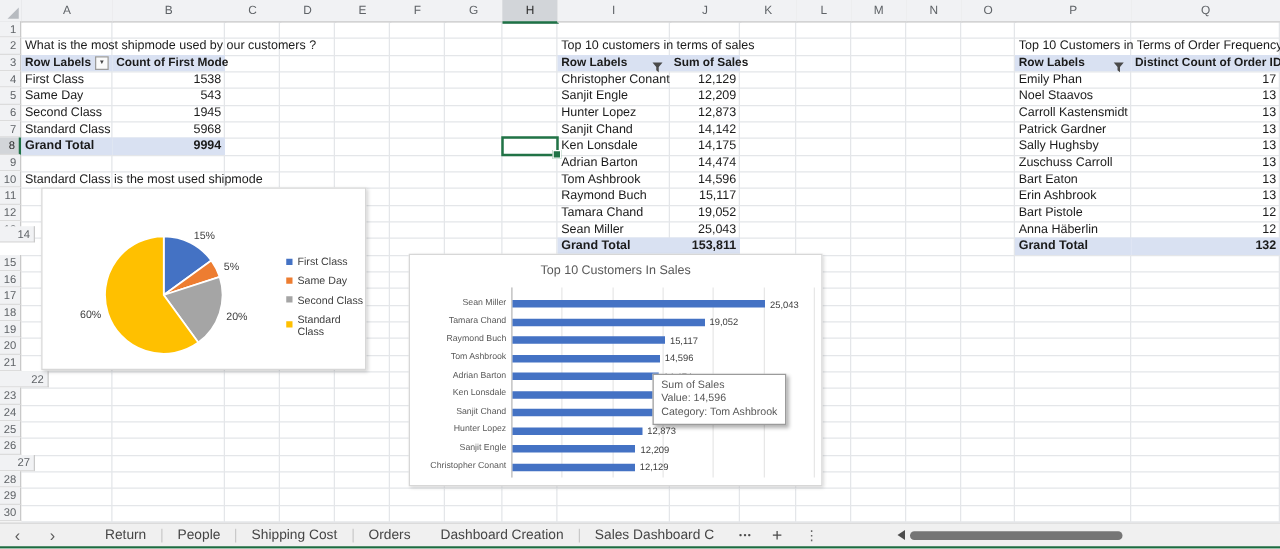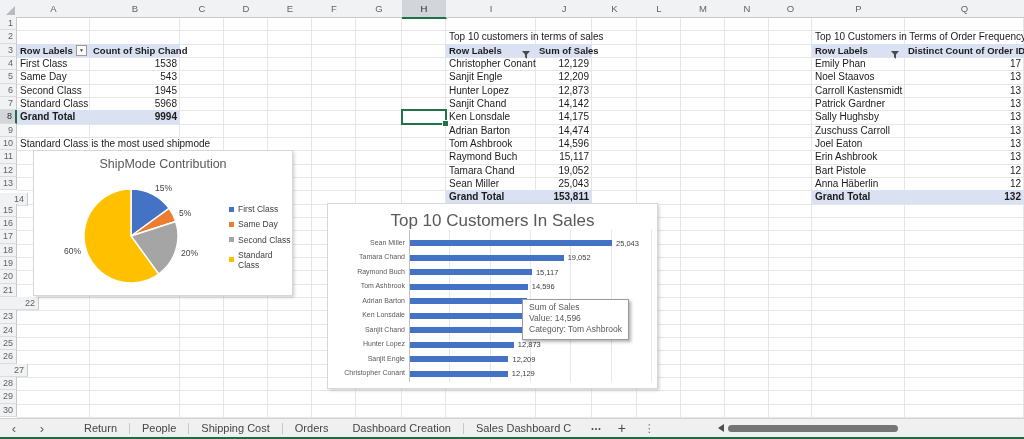--- a/index.html
+++ b/index.html
@@ -61,21 +61,20 @@
           border-top:4px solid transparent;border-bottom:4px solid transparent;border-right:6px solid #4D4D4D;}
   .hthumb{position:absolute;left:16px;top:5.5px;width:170px;height:7px;border-radius:3.5px;background:#757575;}
   .strip{position:absolute;left:0;top:437px;width:1024px;height:2px;background:#1E6C41;}
 </style>
 </head>
 <body>
 
 <div id="app">
 
   <div class="panel" id="pie-panel" style="left:33px;top:150px;width:260px;height:146px;z-index:20">
-    <div class="ctitle" style="top:6px;font-size:12.5px;">ShipMode Contribution</div>
     <svg id="pie-svg" width="260" height="146" style="position:absolute;left:0;top:0">
         <path d="M97,85 L97,38 A47,47 0 0 1 135.02379873562253,57.37409314225376 Z" fill="#4472C4" stroke="#ffffff" stroke-width="1.4"></path>
         <path d="M97,85 L135.02379873562253,57.37409314225376 A47,47 0 0 1 141.69965626587222,70.47620126437747 Z" fill="#ED7D31" stroke="#ffffff" stroke-width="1.4"></path>
         <path d="M97,85 L141.69965626587222,70.47620126437747 A47,47 0 0 1 124.62590685774623,123.02379873562253 Z" fill="#A5A5A5" stroke="#ffffff" stroke-width="1.4"></path>
         <path d="M97,85 L124.62590685774623,123.02379873562253 A47,47 0 1 1 96.99999999999999,38 Z" fill="#FFC000" stroke="#ffffff" stroke-width="1.4"></path>
       </svg>
   <div class="plabel" style="left: 121px; top: 32px;">15%</div>
       <div class="plabel" style="left: 145px; top: 57px;">5%</div>
       <div class="plabel" style="left: 147px; top: 97px;">20%</div>
       <div class="plabel" style="left: 30px; top: 95px;">60%</div>
@@ -91,21 +90,21 @@
         <div class="legend-sq" style="background: rgb(165, 165, 165);"></div>
         <div>Second Class</div>
       </div>
       <div class="legend-item" style="left: 195px; top: 98.9px;">
         <div class="legend-sq" style="background: rgb(255, 192, 0);"></div>
         <div>Standard Class</div>
       </div>
     </div>
 
   <div class="panel" id="bar-panel" style="left:327px;top:203px;width:331px;height:186px;z-index:20">
-    <div class="ctitle" style="top:7px;font-size:17px;">Top 10 Customers In Sales</div>
+    <div class="ctitle" style="top:7px;font-size:10px;">Top 10 Customers In Sales</div>
   <div class="bgl" style="left: 81px; top: 26px; width: 1px; height: 152px;"></div>
       <div class="bgl" style="left: 121.333px; top: 26px; width: 1px; height: 152px;"></div>
       <div class="bgl" style="left: 161.667px; top: 26px; width: 1px; height: 152px;"></div>
       <div class="bgl" style="left: 202px; top: 26px; width: 1px; height: 152px;"></div>
       <div class="bgl" style="left: 242.333px; top: 26px; width: 1px; height: 152px;"></div>
       <div class="bgl" style="left: 282.667px; top: 26px; width: 1px; height: 152px;"></div>
       <div class="bgl" style="left: 323px; top: 26px; width: 1px; height: 152px;"></div>
       <div class="baxis" style="left: 81px; top: 26px; width: 1px; height: 152px;"></div>
       <div class="bcat" style="left: 0px; top: 34.5px; width: 77px;">Sean Miller</div>
       <div class="bbar" style="background: rgb(68, 114, 196); left: 82px; top: 36px; width: 202.014px;"></div>
@@ -239,39 +238,40 @@
     <div class="rh" style="left: 0px; top: 56.999px; width: 17px; height: 13.333px;">4</div>
     <div class="rh" style="left: 0px; top: 70.332px; width: 17px; height: 13.333px;">5</div>
     <div class="rh" style="left: 0px; top: 83.665px; width: 17px; height: 13.333px;">6</div>
     <div class="rh" style="left: 0px; top: 96.998px; width: 17px; height: 13.333px;">7</div>
     <div class="rh sel" style="left: 0px; top: 110.331px; width: 17px; height: 13.333px;">8</div>
     <div class="rh" style="left: 0px; top: 123.664px; width: 17px; height: 13.333px;">9</div>
     <div class="rh" style="left: 0px; top: 136.997px; width: 17px; height: 13.333px;">10</div>
     <div class="rh" style="left: 0px; top: 150.33px; width: 17px; height: 13.333px;">11</div>
     <div class="rh" style="left: 0px; top: 163.663px; width: 17px; height: 13.333px;">12</div>
     <div class="rh" style="left: 0px; top: 176.996px; width: 17px; height: 13.333px;">13</div>
-    <div class="rh" style="left: 0px; top: 193px; width: 28px; height: 13.333px;">14</div>
+    <div class="rh" style="left: 0px; top: 181px; width: 28px; height: 13.333px;">14</div>
     <div class="rh" style="left: 0px; top: 203.662px; width: 17px; height: 13.333px;">15</div>
     <div class="rh" style="left: 0px; top: 216.995px; width: 17px; height: 13.333px;">16</div>
     <div class="rh" style="left: 0px; top: 230.328px; width: 17px; height: 13.333px;">17</div>
     <div class="rh" style="left: 0px; top: 243.661px; width: 17px; height: 13.333px;">18</div>
     <div class="rh" style="left: 0px; top: 256.994px; width: 17px; height: 13.333px;">19</div>
     <div class="rh" style="left: 0px; top: 270.327px; width: 17px; height: 13.333px;">20</div>
     <div class="rh" style="left: 0px; top: 283.66px; width: 17px; height: 13.333px;">21</div>
     <div class="rh" style="left: 0px; top: 296.993px; width: 39px; height: 13.333px;">22</div>
     <div class="rh" style="left: 0px; top: 310.326px; width: 17px; height: 13.333px;">23</div>
     <div class="rh" style="left: 0px; top: 323.659px; width: 17px; height: 13.333px;">24</div>
     <div class="rh" style="left: 0px; top: 336.992px; width: 17px; height: 13.333px;">25</div>
     <div class="rh" style="left: 0px; top: 350.325px; width: 17px; height: 13.333px;">26</div>
     <div class="rh" style="left: 0px; top: 363.658px; width: 28px; height: 13.333px;">27</div>
     <div class="rh" style="left: 0px; top: 376.991px; width: 17px; height: 13.333px;">28</div>
     <div class="rh" style="left: 0px; top: 390.324px; width: 17px; height: 13.333px;">29</div>
     <div class="rh" style="left: 0px; top: 403.657px; width: 17px; height: 13.333px;">30</div>
+    <div class="cell" style="left: 17px; top: 30.333px; width: auto; height: 13.333px; z-index: 2;">What is the most shipmode used by our customers ?</div>
     <div class="cell b pbg hdrf" style="left: 17px; top: 43.666px; width: 73px; height: 13.333px;">Row Labels</div>
-    <div class="cell b pbg hdrf" style="left: 90px; top: 43.666px; width: 90px; height: 13.333px;">Count of Ship Chand</div>
+    <div class="cell b pbg hdrf" style="left: 90px; top: 43.666px; width: 90px; height: 13.333px;">Count of First Mode</div>
     <div class="ddbtn" style="left: 76px; top: 44.666px; width: 11px; height: 11px;">▼</div>
     <div class="cell" style="left: 17px; top: 56.999px; width: 73px; height: 13.333px;">First Class</div>
     <div class="cell num" style="left: 90px; top: 56.999px; width: 90px; height: 13.333px;">1538</div>
     <div class="cell" style="left: 17px; top: 70.332px; width: 73px; height: 13.333px;">Same Day</div>
     <div class="cell num" style="left: 90px; top: 70.332px; width: 90px; height: 13.333px;">543</div>
     <div class="cell" style="left: 17px; top: 83.665px; width: 73px; height: 13.333px;">Second Class</div>
     <div class="cell num" style="left: 90px; top: 83.665px; width: 90px; height: 13.333px;">1945</div>
     <div class="cell" style="left: 17px; top: 96.998px; width: 73px; height: 13.333px;">Standard Class</div>
     <div class="cell num" style="left: 90px; top: 96.998px; width: 90px; height: 13.333px;">5968</div>
     <div class="cell b pbg" style="left: 17px; top: 110.331px; width: 73px; height: 13.333px;">Grand Total</div>
@@ -316,21 +316,21 @@
     <div class="cell" style="left: 812px; top: 70.332px; width: 93px; height: 13.333px;">Noel Staavos</div>
     <div class="cell num" style="left: 905px; top: 70.332px; width: 119px; height: 13.333px;">13</div>
     <div class="cell" style="left: 812px; top: 83.665px; width: 93px; height: 13.333px;">Carroll Kastensmidt</div>
     <div class="cell num" style="left: 905px; top: 83.665px; width: 119px; height: 13.333px;">13</div>
     <div class="cell" style="left: 812px; top: 96.998px; width: 93px; height: 13.333px;">Patrick Gardner</div>
     <div class="cell num" style="left: 905px; top: 96.998px; width: 119px; height: 13.333px;">13</div>
     <div class="cell" style="left: 812px; top: 110.331px; width: 93px; height: 13.333px;">Sally Hughsby</div>
     <div class="cell num" style="left: 905px; top: 110.331px; width: 119px; height: 13.333px;">13</div>
     <div class="cell" style="left: 812px; top: 123.664px; width: 93px; height: 13.333px;">Zuschuss Carroll</div>
     <div class="cell num" style="left: 905px; top: 123.664px; width: 119px; height: 13.333px;">13</div>
-    <div class="cell" style="left: 812px; top: 136.997px; width: 93px; height: 13.333px;">Joel Eaton</div>
+    <div class="cell" style="left: 812px; top: 136.997px; width: 93px; height: 13.333px;">Bart Eaton</div>
     <div class="cell num" style="left: 905px; top: 136.997px; width: 119px; height: 13.333px;">13</div>
     <div class="cell" style="left: 812px; top: 150.33px; width: 93px; height: 13.333px;">Erin Ashbrook</div>
     <div class="cell num" style="left: 905px; top: 150.33px; width: 119px; height: 13.333px;">13</div>
     <div class="cell" style="left: 812px; top: 163.663px; width: 93px; height: 13.333px;">Bart Pistole</div>
     <div class="cell num" style="left: 905px; top: 163.663px; width: 119px; height: 13.333px;">12</div>
     <div class="cell" style="left: 812px; top: 176.996px; width: 93px; height: 13.333px;">Anna Häberlin</div>
     <div class="cell num" style="left: 905px; top: 176.996px; width: 119px; height: 13.333px;">12</div>
     <div class="cell b pbg" style="left: 812px; top: 190.329px; width: 93px; height: 13.333px;">Grand Total</div>
     <div class="cell b pbg num" style="left: 905px; top: 190.329px; width: 119px; height: 13.333px;">132</div>
     <div class="selbox" style="left: 401px; top: 109.331px; width: 46px; height: 15.333px; z-index: 10;"></div>

